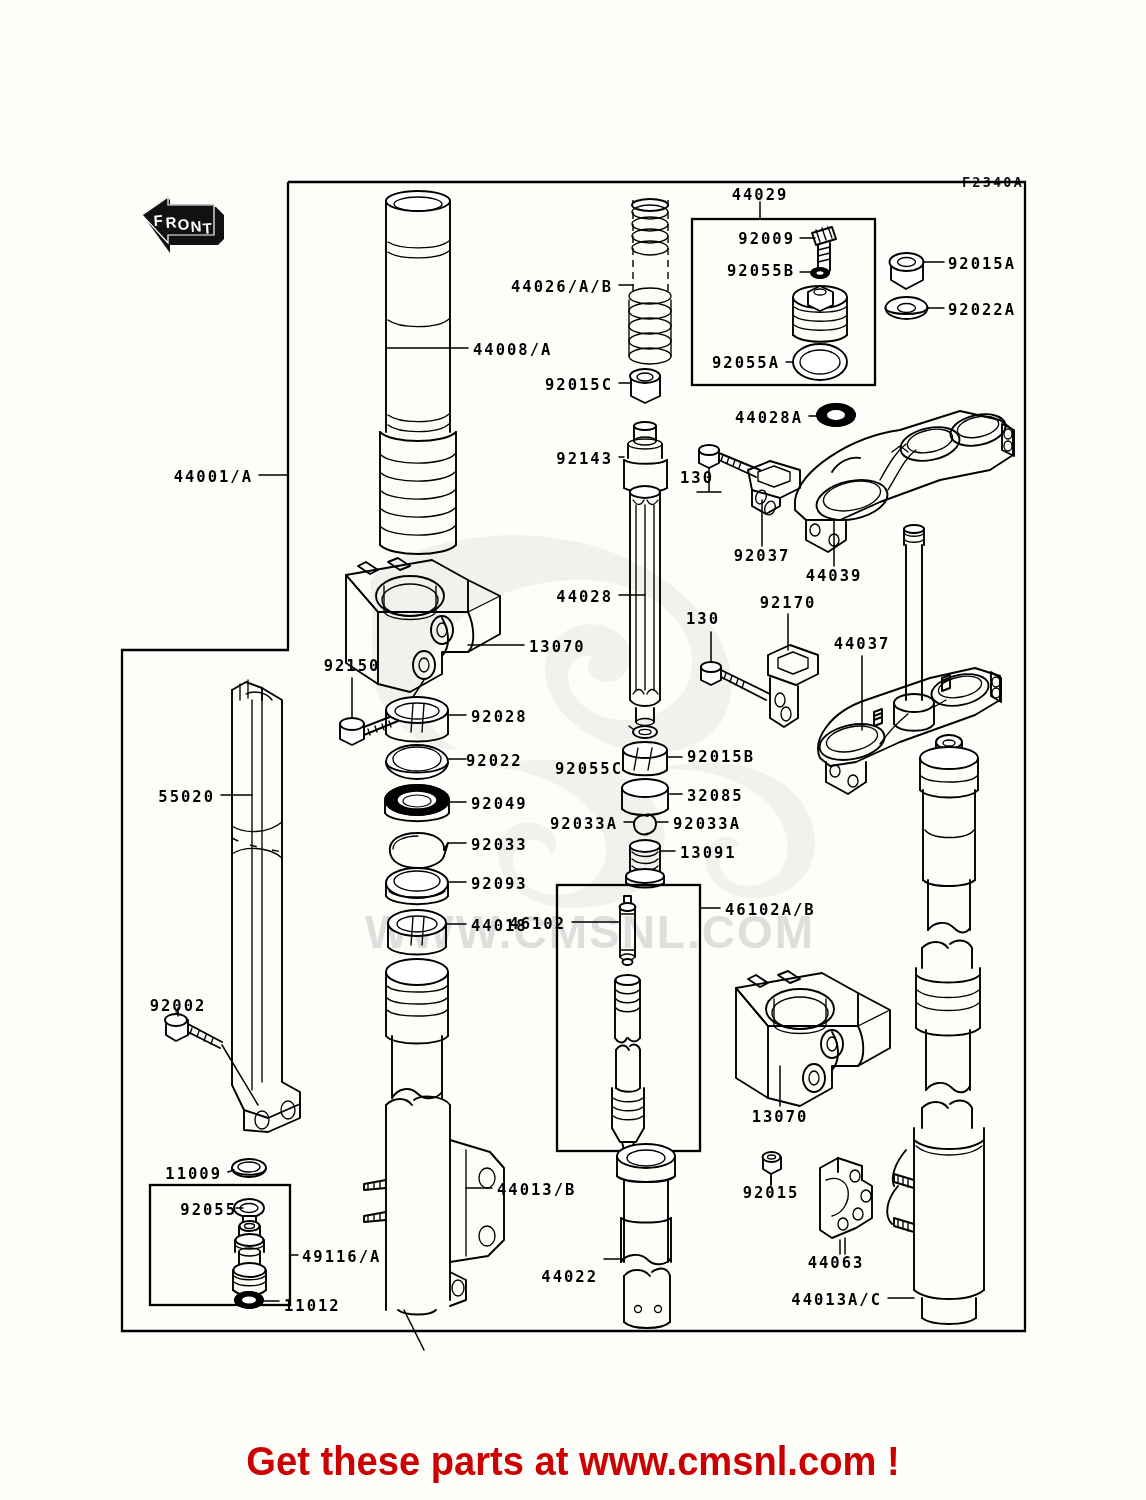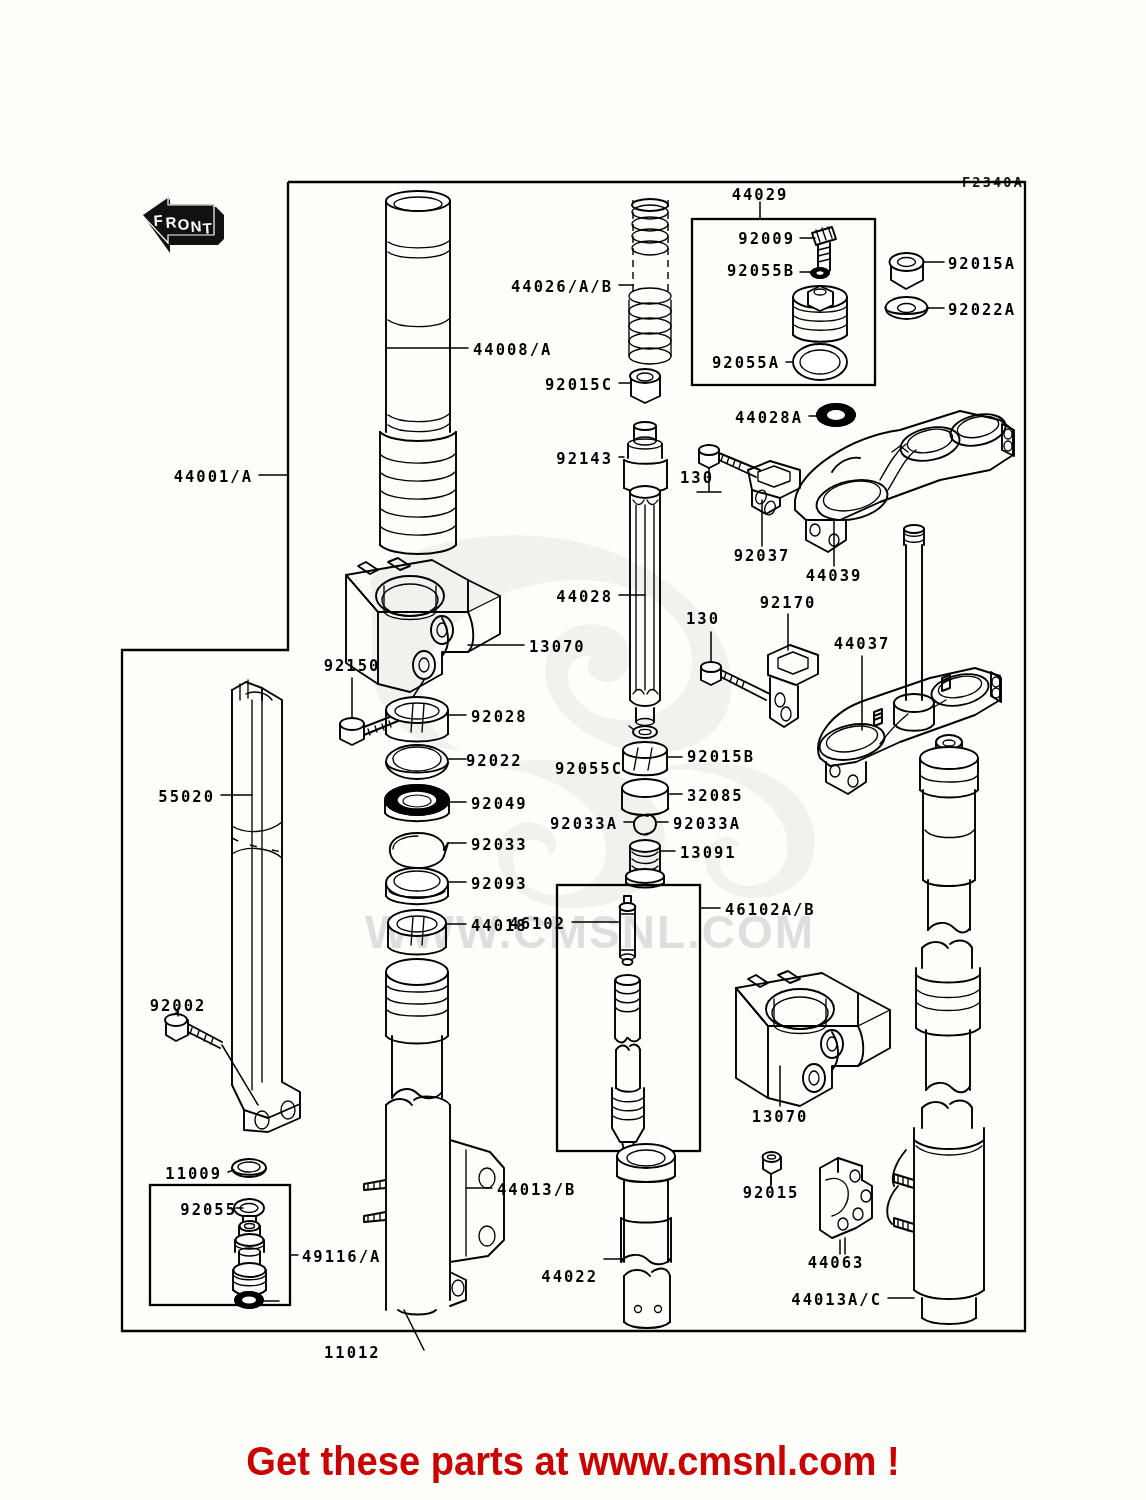--- a/index.html
+++ b/index.html
@@ -794,21 +794,21 @@
       <div class="lbl r" style="left: 618px; top: 817px;">92033A</div>
       <div class="lbl" style="left: 673px; top: 817px;">92033A</div>
       <div class="lbl" style="left: 680px; top: 846px;">13091</div>
       <div class="lbl r" style="left: 566px; top: 917px;">46102</div>
       <div class="lbl" style="left: 725px; top: 903px;">46102A/B</div>
       <div class="lbl c" style="left: 780px; top: 1110px;">13070</div>
       <div class="lbl c" style="left: 178px; top: 999px;">92002</div>
       <div class="lbl r" style="left: 222px; top: 1167px;">11009</div>
       <div class="lbl r" style="left: 237px; top: 1203px;">92055</div>
       <div class="lbl" style="left: 302px; top: 1250px;">49116/A</div>
-      <div class="lbl" style="left: 284px; top: 1346px; margin-left: 40px;">11012</div>
+      <div class="lbl" style="left: 284px; top: 1299px;">11012</div>
       <div class="lbl" style="left: 497px; top: 1183px;">44013/B</div>
       <div class="lbl r" style="left: 598px; top: 1254px; margin-top: 16px;">44022</div>
       <div class="lbl c" style="left: 771px; top: 1186px;">92015</div>
       <div class="lbl c" style="left: 836px; top: 1256px;">44063</div>
       <div class="lbl r" style="left: 882px; top: 1293px;">44013A/C</div>
     </div>
 
   <div class="footer">Get these parts at www.cmsnl.com !</div>
 
 </div>

